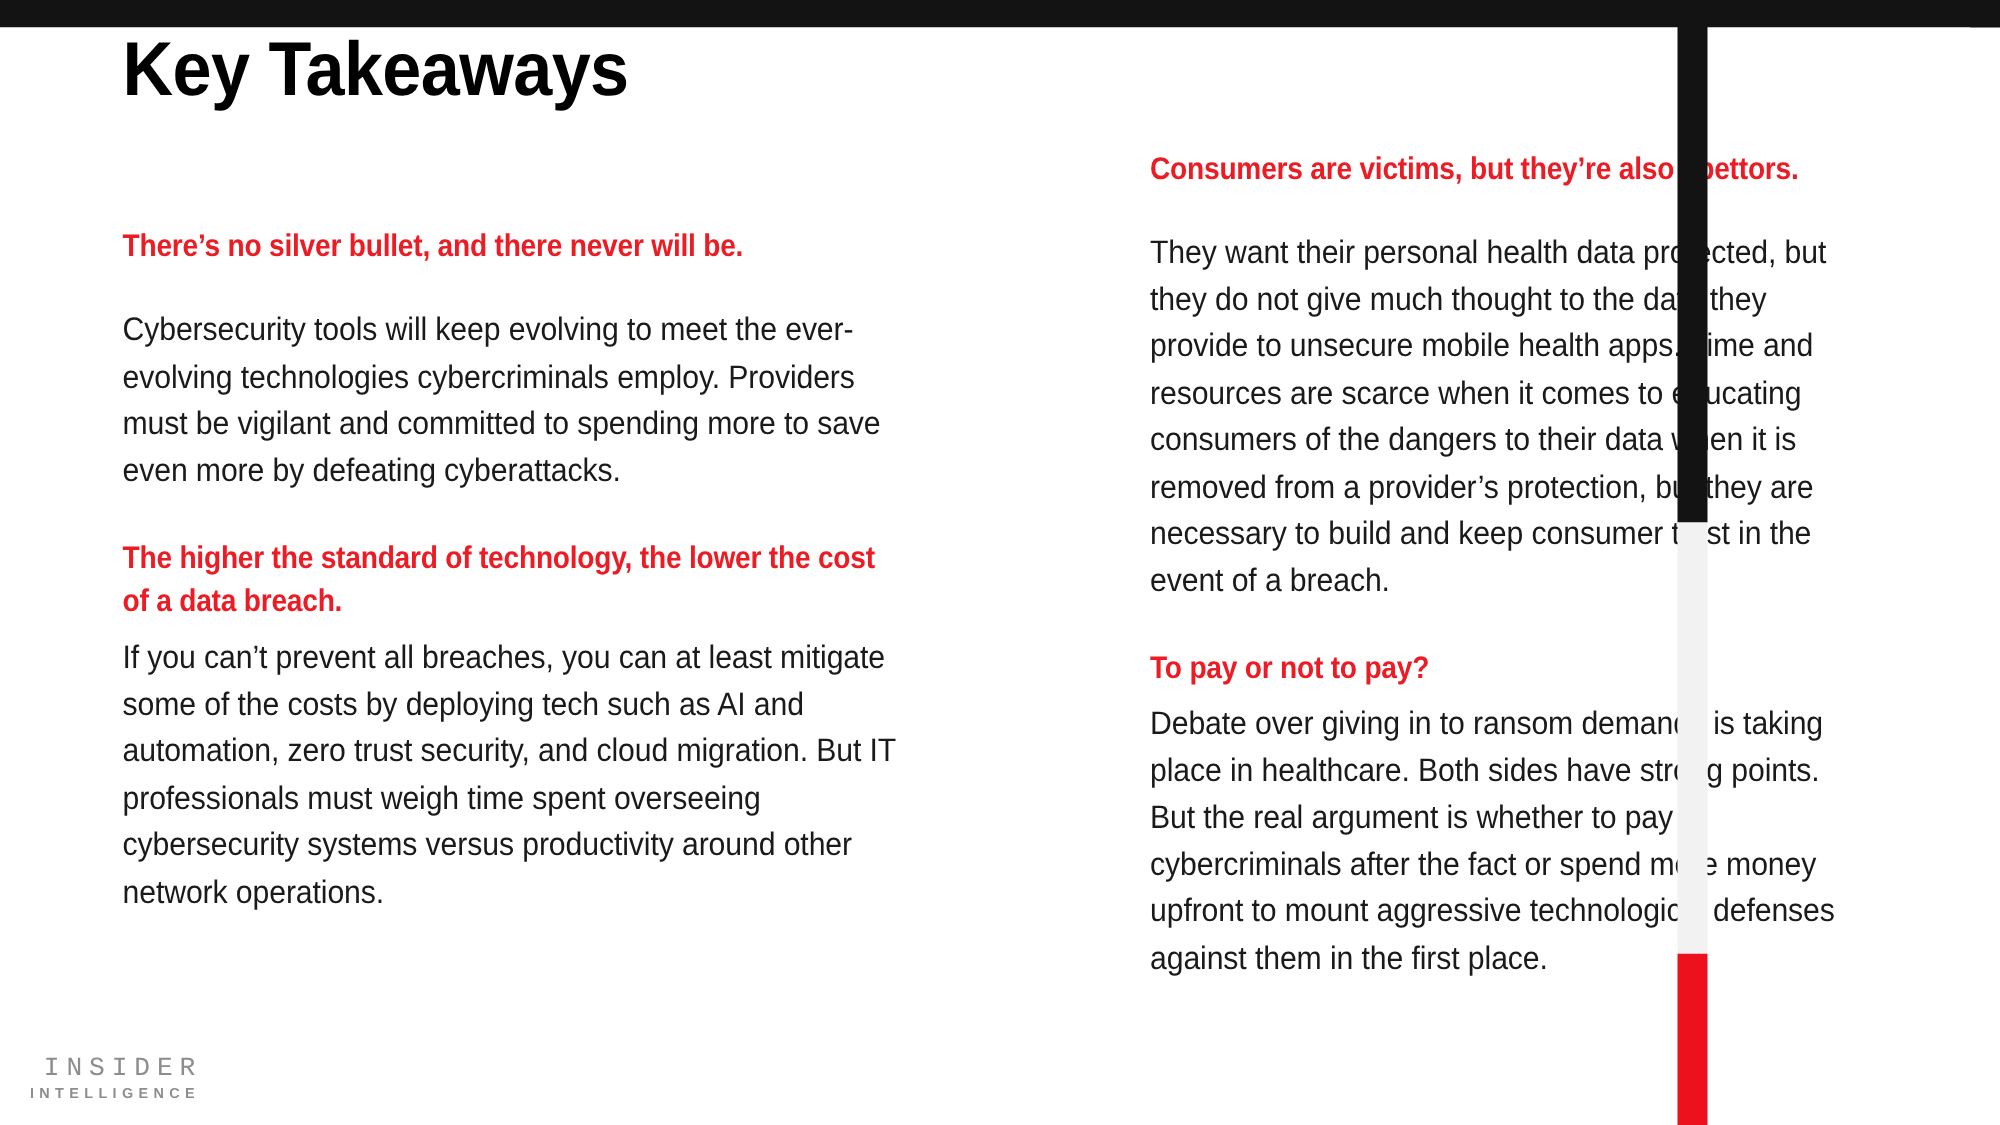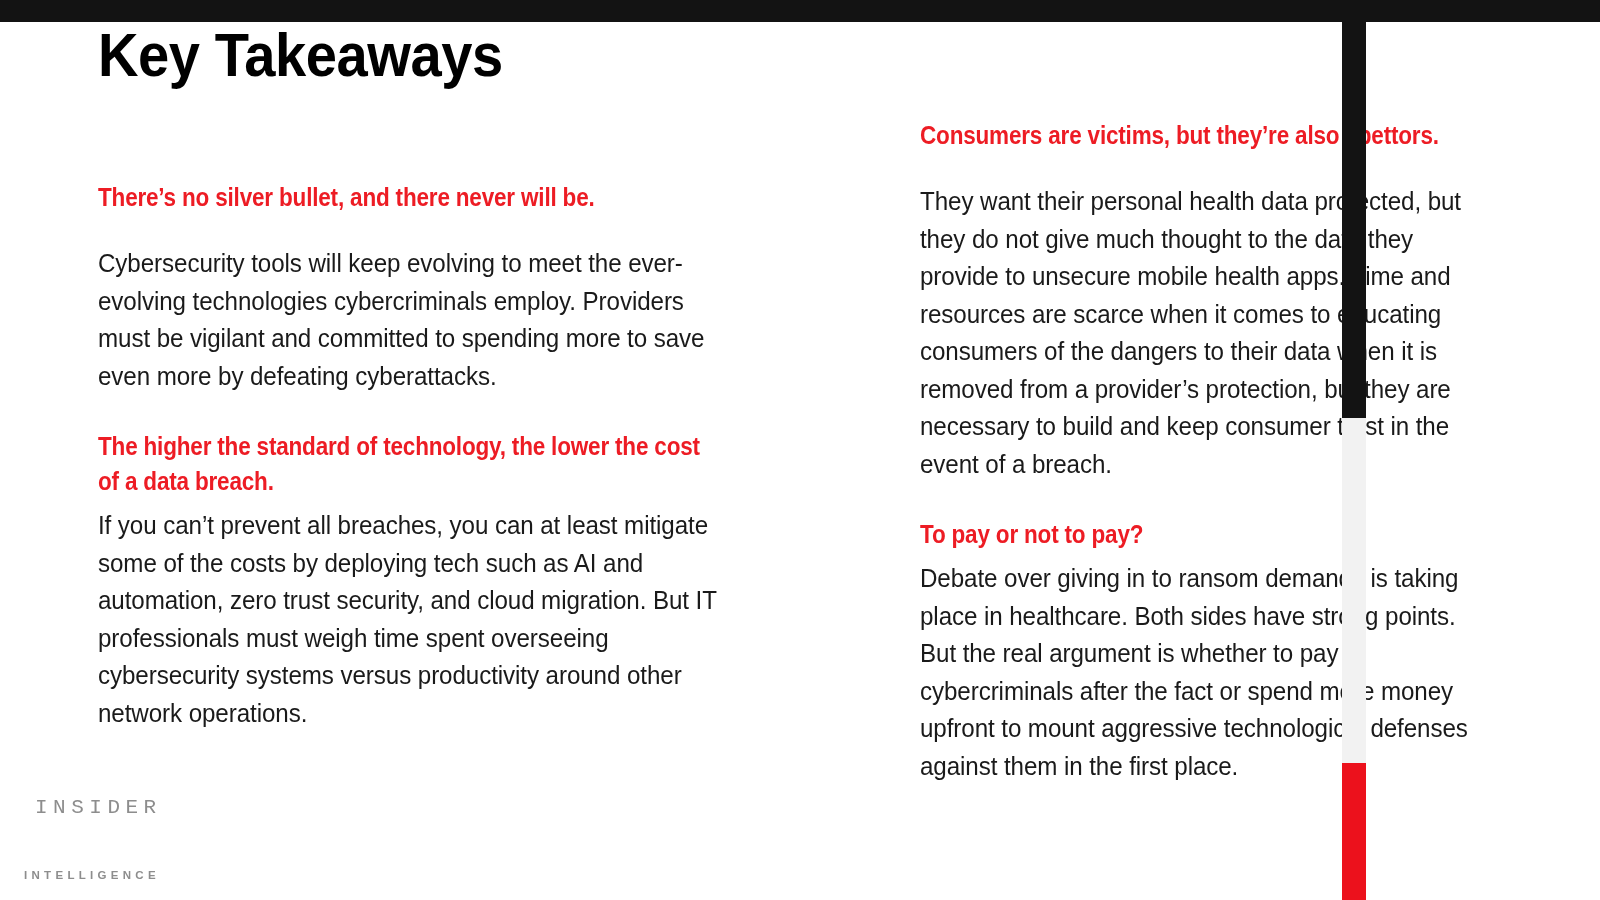--- a/index.html
+++ b/index.html
@@ -151,21 +151,20 @@
     padding-left: 11px;
   }
   .logo-sub {
     display: block;
     font-family: "Liberation Sans", sans-serif;
     font-weight: 700;
     font-size: 11.5px;
     line-height: 14px;
     letter-spacing: 4.3px;
     color: #8d8d8d;
-    margin-top: 48px;
   }
 </style>
 </head>
 <body>
 
 <div id="slide-root">
 
   <div class="top-band"></div>
 
   <div class="canvas">

